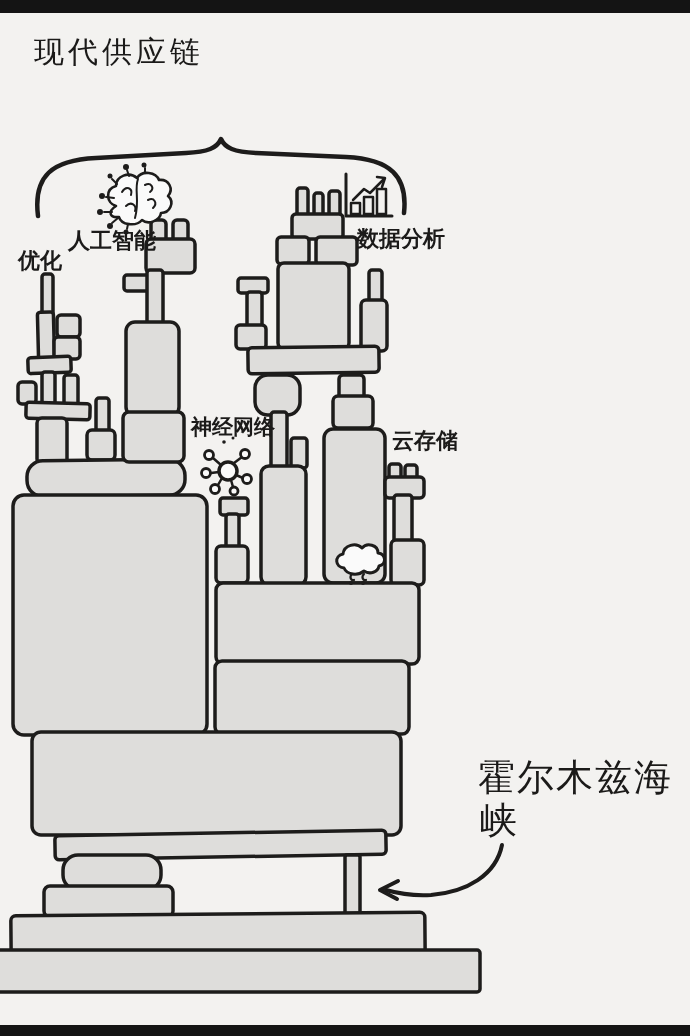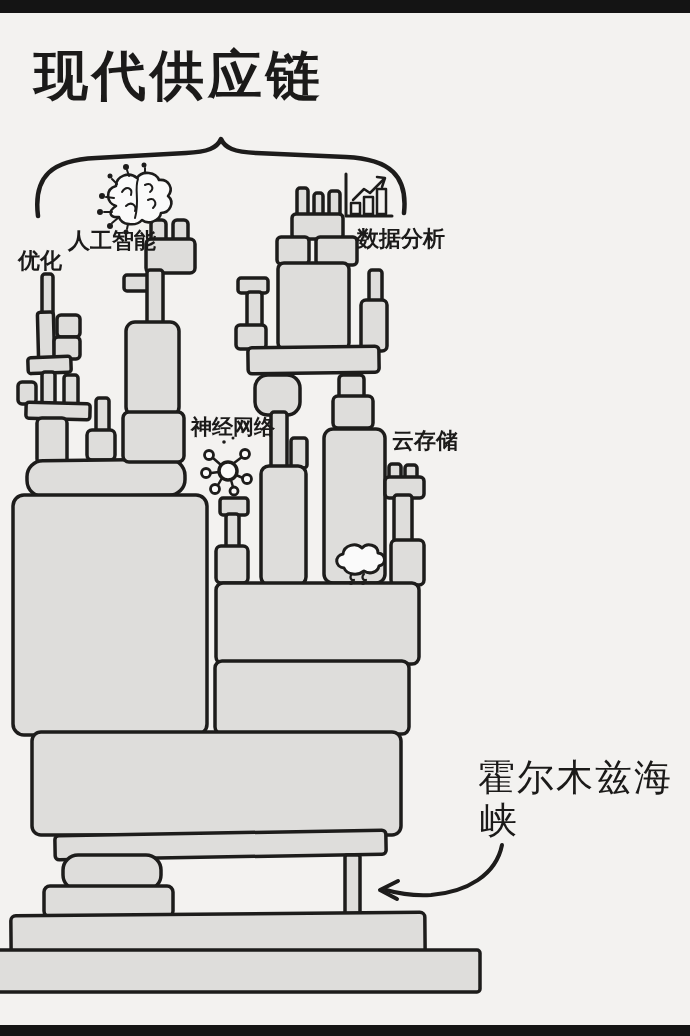--- a/index.html
+++ b/index.html
@@ -5,21 +5,21 @@
   :root{
     --background:#f3f2f0; --block-fill:#dedddb; --outline:#1d1c1b;
     --ink:#1b1a19; --frame-bar:#141414; --icon-fill:#fafafa;
   }
   *{margin:0;padding:0;box-sizing:border-box;}
   body{font-family:"DejaVu Sans",sans-serif;background:#888;}
   .stage{position:relative;width:690px;height:1036px;background:var(--background);overflow:hidden;}
   .frame-bar{position:absolute;left:0;width:690px;background:var(--frame-bar);}
   .frame-bar.top{top:0;height:13px;}
   .frame-bar.bottom{bottom:0;height:11px;}
-  .page-title{position:absolute;left:34px;top:40px;font-size:54px;font-weight:700;
+  .page-title{position:absolute;left:34px;top:32px;font-size:30px;font-weight:400;
     letter-spacing:4px;color:var(--ink);}
   svg.art{position:absolute;left:0;top:0;}
   .blk{fill:var(--block-fill);stroke:var(--outline);stroke-width:3.5;stroke-linejoin:round;}
   .line{fill:none;stroke:var(--outline);stroke-linecap:round;stroke-linejoin:round;}
   .iconfill{fill:var(--icon-fill);stroke:var(--outline);stroke-linejoin:round;}
   .dot{fill:var(--outline);}
   .node{fill:var(--icon-fill);stroke:var(--outline);}
   .lbl{fill:var(--ink);font-family:"DejaVu Sans",sans-serif;font-weight:600;font-size:22px;}
   .lbl-sm{font-size:21px;}
   .callout{fill:var(--ink);font-family:"DejaVu Sans",sans-serif;font-weight:500;font-size:37px;letter-spacing:2px;}

